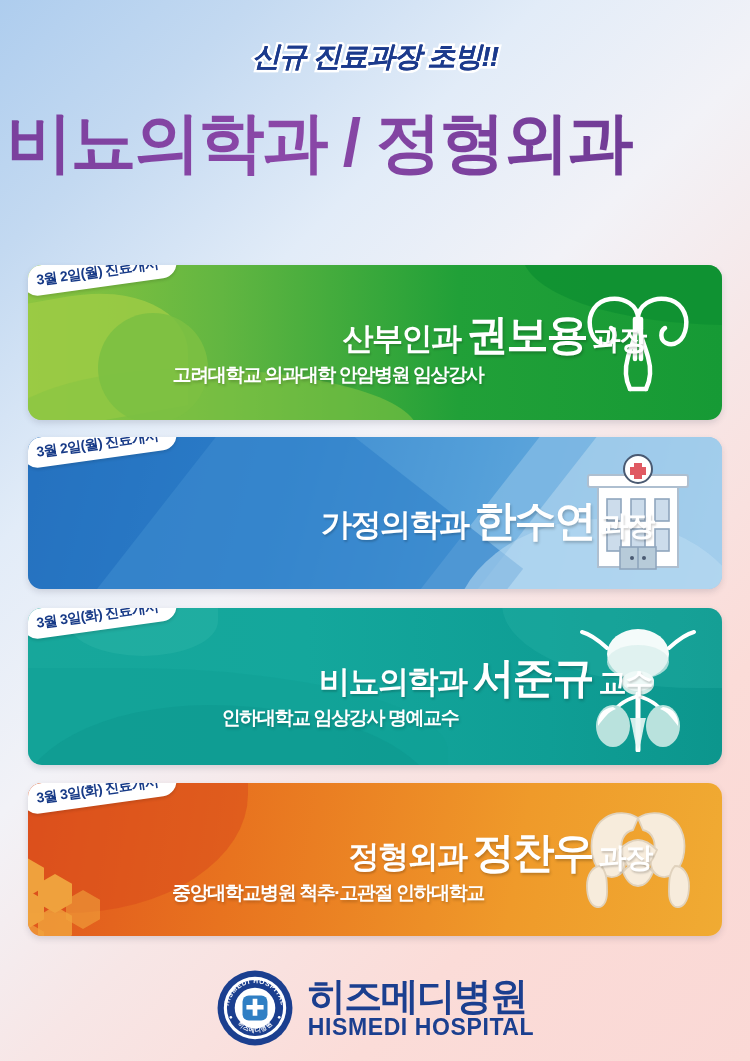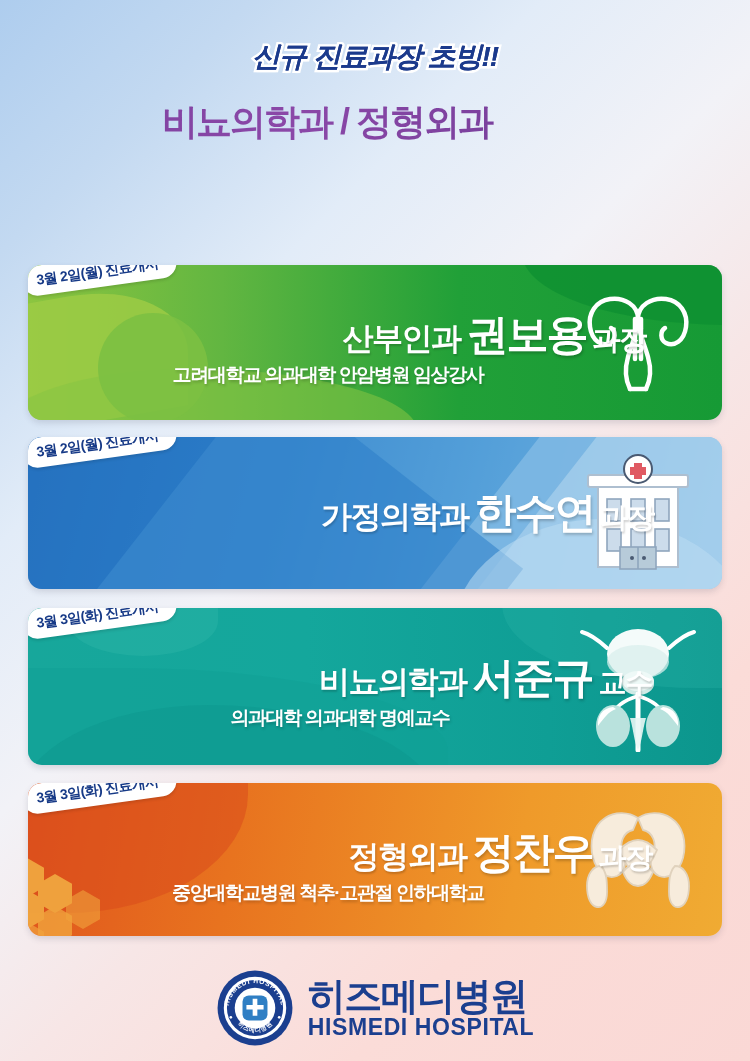--- a/index.html
+++ b/index.html
@@ -34,22 +34,22 @@
   }
   .kicker-under {
     position:absolute; top:38px; left:0; width:750px;
     text-align:center;
     font-size:28px; font-weight:bold; font-style:italic;
     letter-spacing:-1px;
     color:#1b3a8c;
   }
 
   .title-line {
-    position:absolute; left:12px; width:630px; text-align:center;
-    font-size:36px; font-weight:bold; letter-spacing:-2px;
+    position:absolute; left:4px; width:630px; text-align:center;
+    font-size:66px; font-weight:bold; letter-spacing:-2px;
     background:linear-gradient(100deg,#7a3f9d 0%,#8b48a8 45%,#6f3b95 100%);
     -webkit-background-clip:text; background-clip:text;
     color:transparent;
     text-shadow:0 0 0 rgba(0,0,0,0);
   }
   .title-1 { top:98px; }
   .title-2 { top:160px; }
 
   
   .banner {
@@ -129,21 +129,21 @@
 
   .rowsub {
     position:absolute; z-index:5; left:0; width:612px;
     text-align:center; color:#fff; white-space:nowrap;
     font-size:19px; font-weight:bold; letter-spacing:-1.4px;
     text-shadow:1px 2px 3px rgba(0,0,0,.2);
   }
 
   .twoline .rowmain { top:42px; }
   .twoline .rowsub  { top:97px; }
-  .oneline .rowmain { top:48px; }
+  .oneline .rowmain { top:56px; }
 
   .b1 .rowmain { left:18px; }
   .b1 .rowsub  { left:-6px; }
   .b3 .rowmain { left:24px; }
   .b3 .rowsub  { left:6px; }
   .b4 .rowmain { left:24px; }
   .b4 .rowsub  { left:-6px; }
   .b2 .rowmain { left:26px; }
 
   .icon-slot { position:absolute; right:14px; top:0; height:100%;
@@ -228,21 +228,21 @@
   <div class="deco">
     <div class="t-soft3"></div>
       <div class="t-soft1"></div>
     <div class="t-soft2"></div>
       <div class="t-soft4"></div>
   </div>
   <div class="pill">3월 3일(화) 진료개시</div>
   <div class="rowmain">
     <span class="dept">비뇨의학과</span><span class="name">서준규</span><span class="role">교수</span>
   </div>
-  <div class="rowsub">의과대학 의과대학 명예교수</div>
+  <div class="rowsub">인하대학교 임상강사 명예교수</div>
   <div class="icon-slot">
     <svg width="116" height="130" viewBox="0 0 116 130">
       <ellipse cx="58" cy="32" rx="31" ry="25" fill="#f4fbfa"></ellipse>
       <ellipse cx="58" cy="40" rx="31" ry="17" fill="#d9efec" opacity=".75"></ellipse>
       <path d="M27 26 C16 16 10 12 2 10" stroke="#ffffff" stroke-width="4" fill="none" stroke-linecap="round"></path>
       <path d="M89 26 C100 16 106 12 114 10" stroke="#ffffff" stroke-width="4" fill="none" stroke-linecap="round"></path>
       <ellipse cx="58" cy="62" rx="16" ry="11" fill="#cfeae6"></ellipse>
       <ellipse cx="58" cy="59" rx="16" ry="10" fill="#eef9f7"></ellipse>
       <path d="M58 72 L58 128" stroke="#ffffff" stroke-width="5" fill="none" stroke-linecap="round"></path>
       <path d="M58 74 C44 78 34 86 30 96" stroke="#ffffff" stroke-width="3.5" fill="none"></path>

